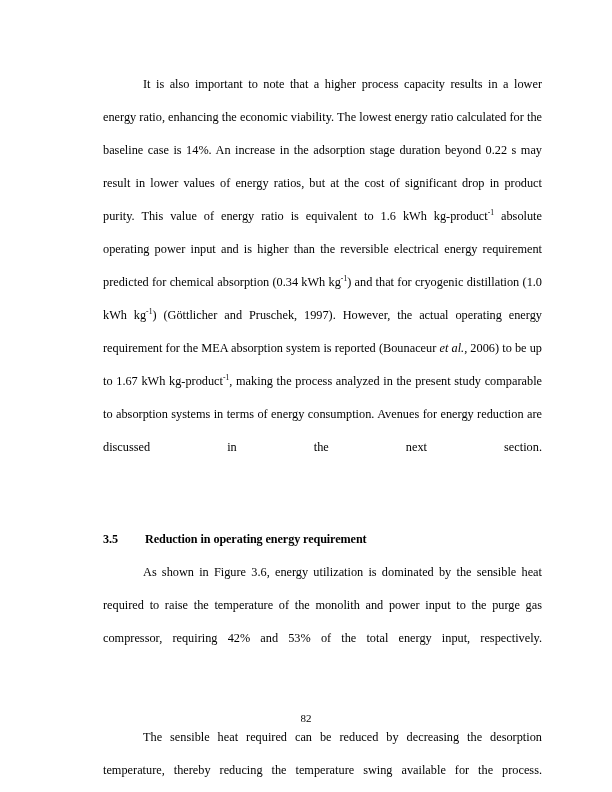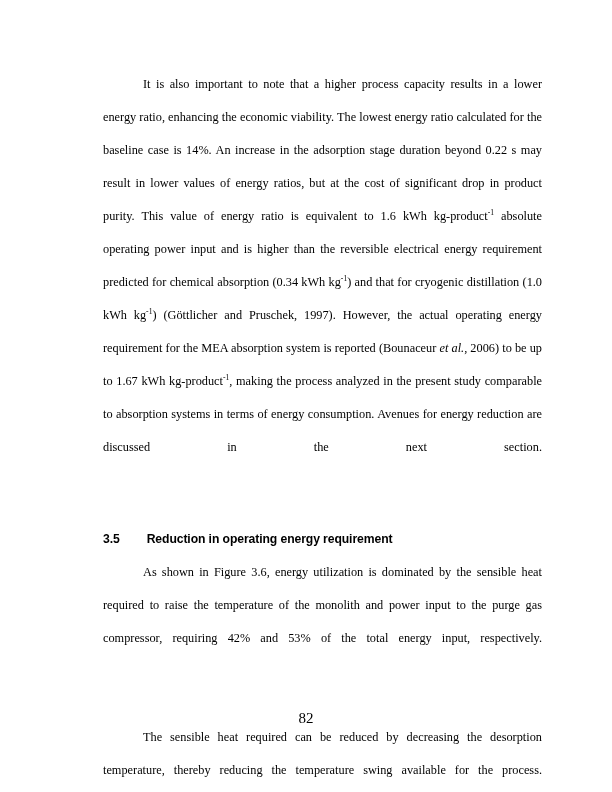--- a/index.html
+++ b/index.html
@@ -47,21 +47,21 @@
     content: "";
     display: inline-block;
     width: 100%;
   }
 
   .gap-par { height: 33px; }
   .gap-heading-top { height: 26px; }
 
   h2.section-heading {
     margin: 0;
-    font-family: Liberation Sans, sans-serif;
+    font-family: Liberation Serif, serif;
     font-size: 12.2px;
     font-weight: bold;
     line-height: 33px;
     letter-spacing: -0.1px;
     white-space: pre;
   }
 
   h2.section-heading .num { display: inline; }
   h2.section-heading .tab { display: inline-block; width: 27px; }
 
@@ -72,21 +72,21 @@
   }
   i, .ital { font-style: italic; }
 
   .page-number {
     position: absolute;
     left: 0;
     top: 710px;
     width: 612px;
     text-align: center;
     font-family: "Liberation Serif", "DejaVu Serif", serif;
-    font-size: 15px;
+    font-size: 11px;
     line-height: 16px;
   }
 </style>
 </head>
 <body>
 
 <div class="page">
   <div class="content">
 
     <p class="body-par"><span>It is also important to note that a higher process capacity results in a lower energy ratio, enhancing the economic viability. The lowest energy ratio calculated for the baseline case is 14%. An increase in the adsorption stage duration beyond 0.22 s may result in lower values of energy ratios, but at the cost of significant drop in product purity. This value of energy ratio is equivalent to 1.6 kWh kg-product</span><sup>-1</sup><span> absolute operating power input and is higher than the reversible electrical energy requirement predicted for chemical absorption (0.34 kWh kg</span><sup>-1</sup><span>) and that for cryogenic distillation (1.0 kWh  kg</span><sup>-1</sup><span>) (Göttlicher and Pruschek, 1997). However, the actual operating energy requirement for the MEA absorption system is reported (Bounaceur </span><i>et al.</i><span>, 2006) to be up to 1.67  kWh kg-product</span><sup>-1</sup><span>, making the process analyzed in the present study comparable to absorption systems in terms of energy consumption. Avenues for energy reduction are discussed in the next section.</span></p>

